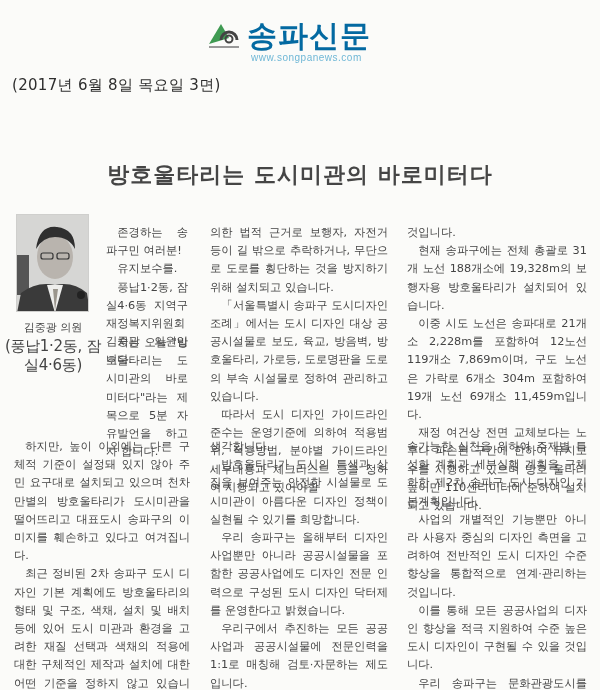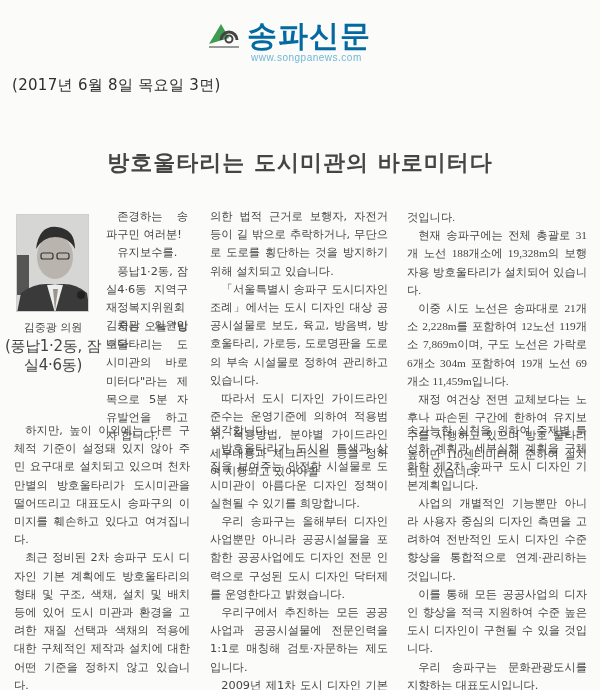--- a/index.html
+++ b/index.html
@@ -6,23 +6,23 @@
   html, body { width: 600px; height: 690px; background: #fbfbf9; overflow: hidden; }
   body { position: relative; font-family: "DejaVu Sans", sans-serif; color: #3a3a3a; }
 
   .masthead { position: absolute; left: 0; top: 12px; width: 600px; height: 50px; }
   .logo-mark { position: absolute; left: 207px; top: 8px; width: 36px; height: 30px; }
   .logo-name { position: absolute; left: 247px; top: 8px; font-size: 30px; font-weight: bold; color: #0369a1; letter-spacing: 1px; line-height: 32px; }
   .logo-url { position: absolute; left: 251px; top: 40px; font-size: 10px; color: #6fb7d6; letter-spacing: 0.5px; font-family: "Liberation Sans", sans-serif; }
 
   .dateline { position: absolute; left: 12px; width: 600px; top: 76px; text-align: left; font-size: 15px; color: #2e2e2e; letter-spacing: 0.3px; }
 
-  .headline { position: absolute; left: 0; width: 600px; top: 148px; text-align: center; font-size: 22px; color: #454545; letter-spacing: 1px; }
+  .headline { position: absolute; left: 0; width: 600px; top: 160px; text-align: center; font-size: 22px; color: #454545; letter-spacing: 1px; }
 
-  .col { position: absolute; font-size: 11.3px; line-height: 18.2px; color: #444; text-align: justify; }
+  .col { position: absolute; font-size: 11.3px; line-height: 18.2px; color: #444; text-align: justify; margin-top: 16px; }
   .col p { text-indent: 1em; }
   .col p.noindent { text-indent: 0; }
 
   .photo { position: absolute; left: 16px; top: 214px; width: 73px; height: 98px; background: linear-gradient(#dcdcda, #c8c8c6); overflow: hidden; border: 1px solid #cfcfcd; }
   .caption { position: absolute; left: 4px; width: 98px; text-align: center; color: #444; }
   .caption-name { top: 320px; font-size: 11px; }
   .caption-sub { top: 337px; font-size: 15px; letter-spacing: -0.3px; }
 </style>
 </head>
 <body>
@@ -67,21 +67,21 @@
 <div class="col" style="left:14px; top:318px; width:174px;">
   <p style="padding-left:92px;">저는 오늘 "방호울타리는 도시미관의 바로미터다"라는 제목으로 5분 자유발언을 하고자 합니다.</p>
 </div>
 
 <div class="col" style="left:210px; top:208px; width:178px;">
   <p class="noindent">의한 법적 근거로 보행자, 자전거 등이 길 밖으로 추락하거나, 무단으로 도로를 횡단하는 것을 방지하기 위해 설치되고 있습니다.</p>
   <p>「서울특별시 송파구 도시디자인 조례」에서는 도시 디자인 대상 공공시설물로 보도, 육교, 방음벽, 방호울타리, 가로등, 도로명판을 도로의 부속 시설물로 정하여 관리하고 있습니다.</p>
   <p>따라서 도시 디자인 가이드라인 준수는 운영기준에 의하여 적용범위, 적용방법, 분야별 가이드라인 세부내용과 체크리스트 등을 정하여 시행되고 있어야할</p>
 </div>
 
-<div class="col" style="left:407px; top:208px; width:180px;font-family:Liberation Serif, serif;">
+<div class="col" style="left:407px; top:208px; width:180px;">
   <p class="noindent">것입니다.</p>
   <p>현재 송파구에는 전체 총괄로 31개 노선 188개소에 19,328m의 보행자용 방호울타리가 설치되어 있습니다.</p>
   <p>이중 시도 노선은 송파대로 21개소 2,228m를 포함하여 12노선 119개소 7,869m이며, 구도 노선은 가락로 6개소 304m 포함하여 19개 노선 69개소 11,459m입니다.</p>
   <p>재정 여건상 전면 교체보다는 노후나 파손된 구간에 한하여 유지보수를 시행하고 있으며 방호 울타리 높이만 110센티미터에 준하여 설치되고 있습니다.</p>
 </div>
 
 <div class="col" style="left:14px; top:422px; width:176px;">
   <p>하지만, 높이 이외에는 다른 구체적 기준이 설정돼 있지 않아 주민 요구대로 설치되고 있으며 천차만별의 방호울타리가 도시미관을 떨어뜨리고 대표도시 송파구의 이미지를 훼손하고 있다고 여겨집니다.</p>
   <p>최근 정비된 2차 송파구 도시 디자인 기본 계획에도 방호울타리의 형태 및 구조, 색채, 설치 및 배치 등에 있어 도시 미관과 환경을 고려한 재질 선택과 색채의 적용에 대한 구체적인 제작과 설치에 대한 어떤 기준을 정하지 않고 있습니다.</p>
 

